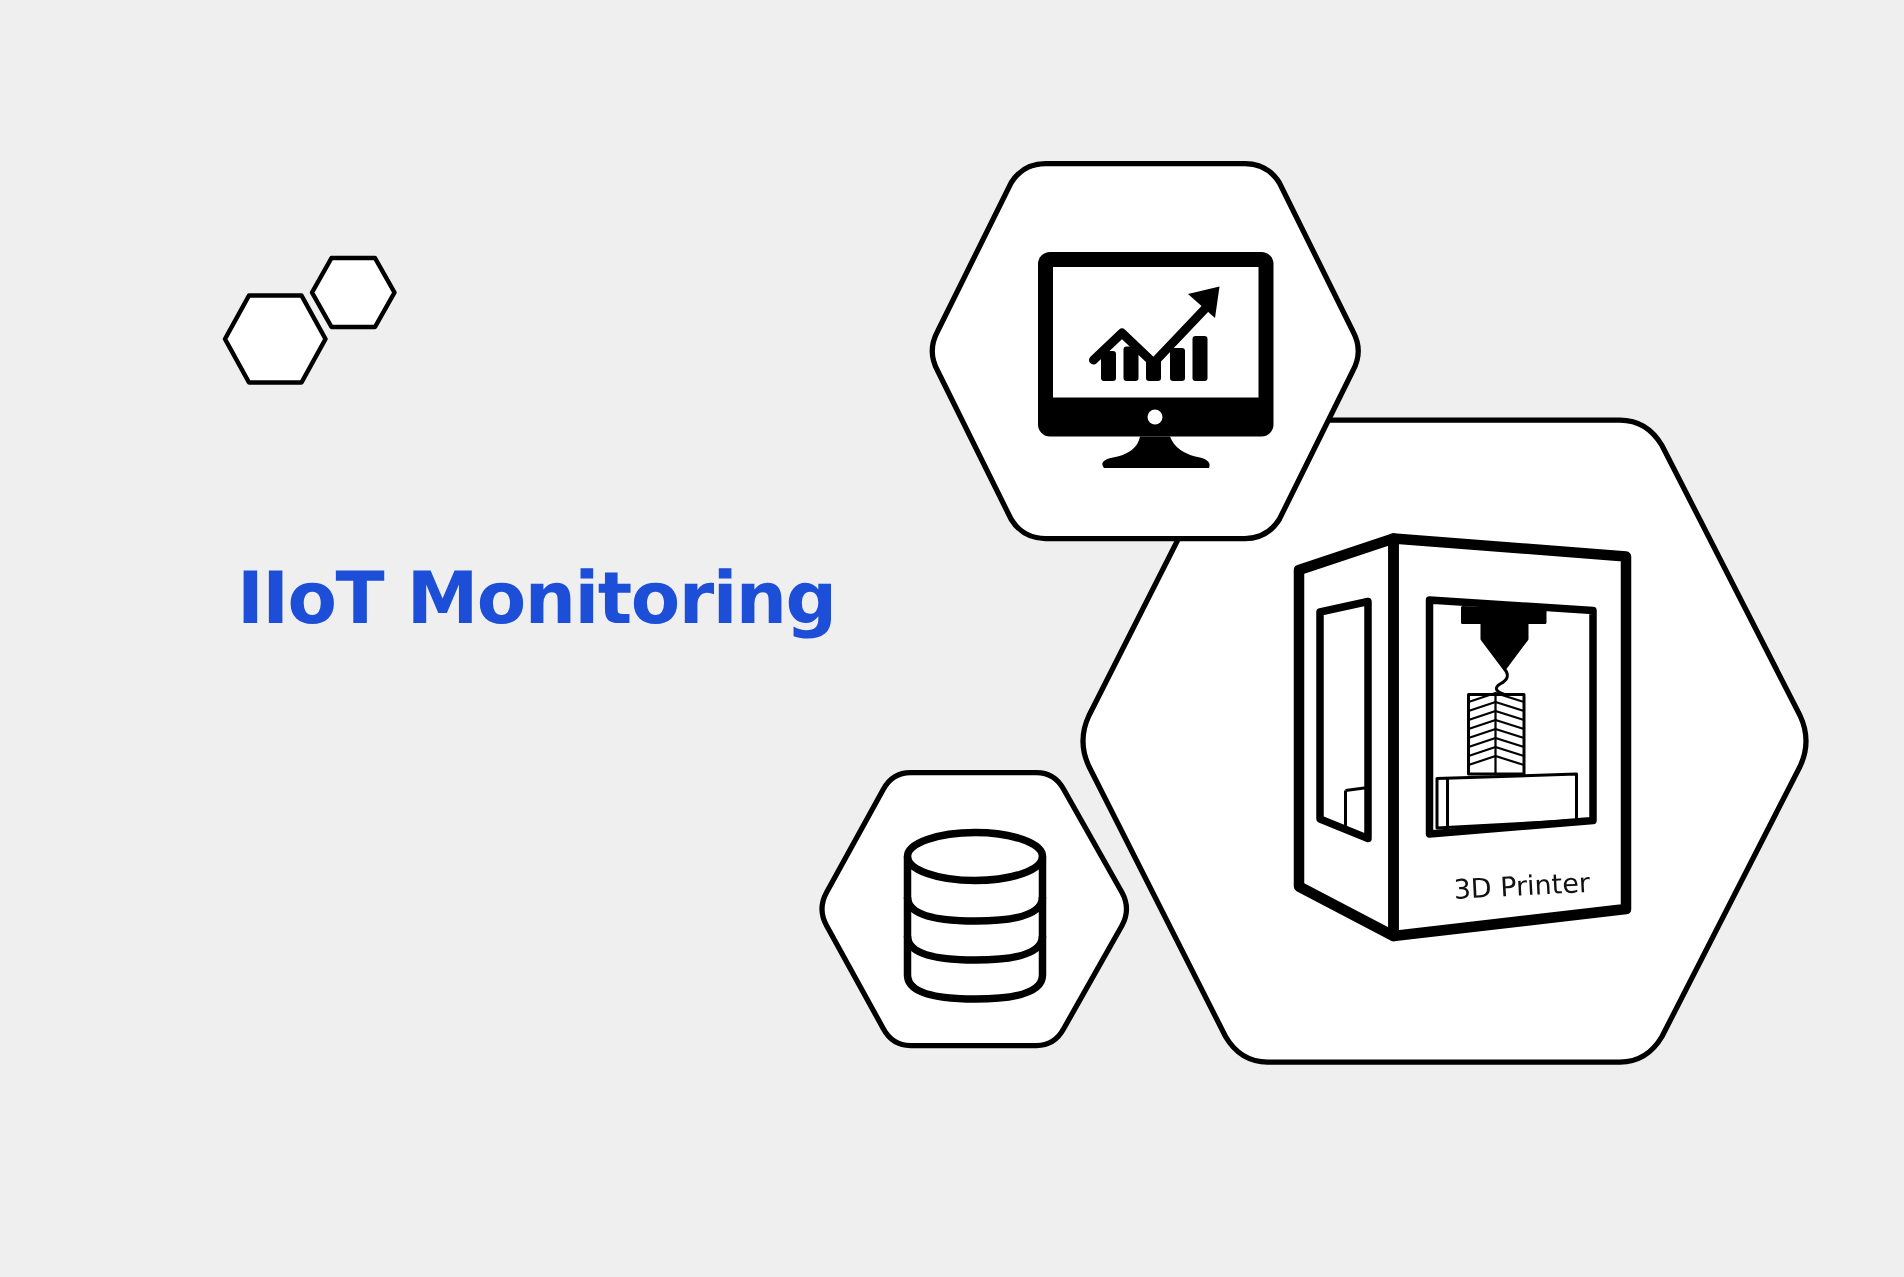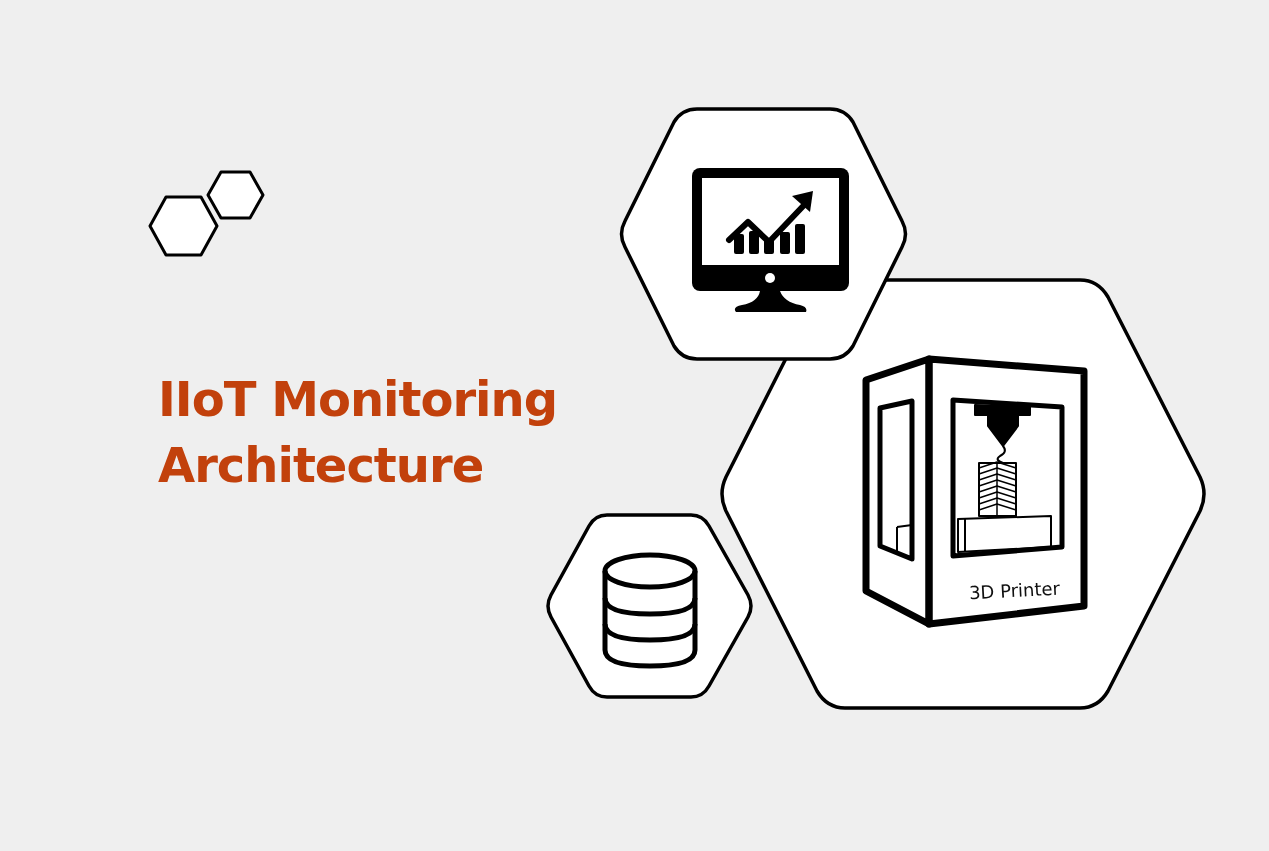--- a/index.html
+++ b/index.html
@@ -6,42 +6,41 @@
     body {
       width: 1269px; height: 851px;
       background: #efefef;
       position: relative;
       overflow: hidden;
       font-family: "Liberation Sans", sans-serif;
     }
     .title {
       position: absolute;
       left: 158px; top: 366px;
-      color: #c2410c;
+      color: #1d4ed8;
       font-family: "DejaVu Sans", sans-serif;
       font-weight: bold;
       font-size: 48px;
       line-height: 66px;
       letter-spacing: -1px;
       margin: 0;
     }
     .title span { display: block; }
     svg.canvas { position: absolute; left: 0; top: 0; }
     .label-3d {
       font-family: "DejaVu Sans", sans-serif;
       font-size: 18px;
       fill: #111;
     }
   </style>
 </head>
 <body>
 
 <h1 class="title">
   <span>IIoT Monitoring</span>
-  <span>Architecture</span>
 </h1>
 
 <svg class="canvas" width="1269" height="851" viewBox="0 0 1269 851" xmlns="http://www.w3.org/2000/svg">
 
   <g fill="#ffffff" stroke="#000" stroke-width="3" stroke-linejoin="round">
     <polygon points="150,226 166,197 201,197 217,226 201,255 166,255"></polygon>
     <polygon points="208,195 221,172 250,172 263,195 250,218 221,218"></polygon>
   </g>
 
   <g>

